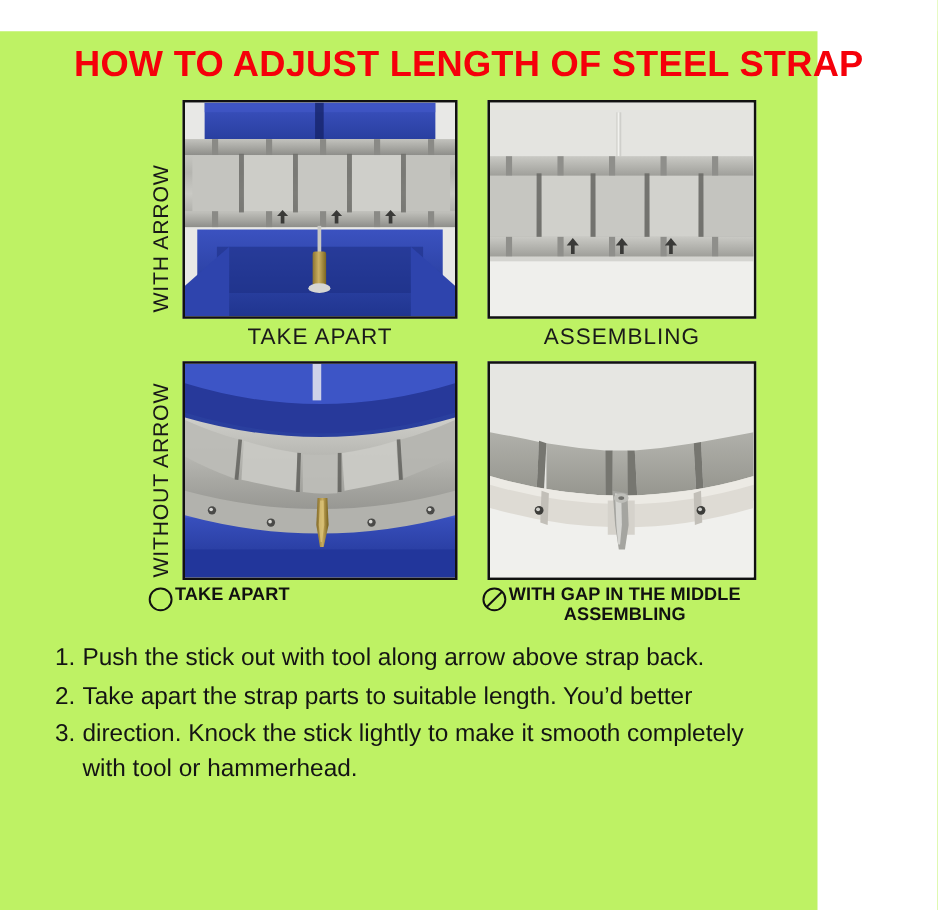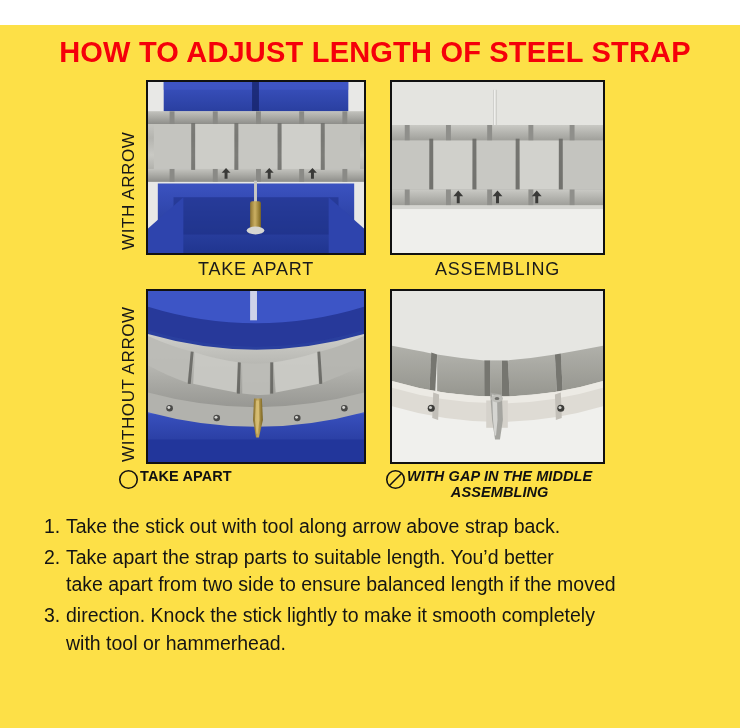--- a/index.html
+++ b/index.html
@@ -8,23 +8,23 @@
   }
   body {
     width: 750px;
     height: 728px;
     background: #ffffff;
     font-family: "Liberation Sans", sans-serif;
     overflow: hidden;
   }
   .page {
     position: relative;
-    width: 740px;
+    width: 654px;
     height: 728px;
-    background: #fde047;
+    background: #bef264;
     box-sizing: border-box;
   }
   .top-white-strip {
     position: absolute;
     left: 0; top: 0;
     width: 750px; height: 25px;
     background: #ffffff;
   }
 
   
@@ -92,21 +92,21 @@
     display: flex;
     align-items: flex-start;
     color: #111111;
     font-family: "Liberation Sans", sans-serif;
     font-weight: bold;
     font-size: 14.5px;
     letter-spacing: 0.1px;
     white-space: nowrap;
   }
   #caption-bl-group { left: 118px; }
-  #caption-br-group { left: 385px; font-style: italic; }
+  #caption-br-group { left: 385px; }
   .glyph-icon {
     flex: 0 0 auto;
     width: 21px;
     height: 21px;
     margin-top: 1px;
     margin-right: 1px;
   }
   .caption-lines {
     display: flex;
     flex-direction: column;
@@ -428,29 +428,28 @@
       <span class="caption-line-1">WITH GAP IN THE MIDDLE</span>
       <span class="caption-line-2">ASSEMBLING</span>
     </div>
   </div>
 
   <div class="instructions">
 
     <div class="instr-item">
       <span class="instr-num">1.</span>
       <span class="instr-text">
-        <span class="ln">Take the stick out with tool along arrow above strap back.</span>
+        <span class="ln">Push the stick out with tool along arrow above strap back.</span>
       </span>
     </div>
 
     <div class="instr-item">
       <span class="instr-num">2.</span>
       <span class="instr-text">
         <span class="ln">Take apart the strap parts to suitable length. You’d better</span>
-        <span class="ln">take apart from two side to ensure balanced length if the moved</span>
       </span>
     </div>
 
     <div class="instr-item">
       <span class="instr-num">3.</span>
       <span class="instr-text">
         <span class="ln">direction. Knock the stick lightly to make it smooth completely</span>
         <span class="ln">with tool or hammerhead.</span>
       </span>
     </div>

